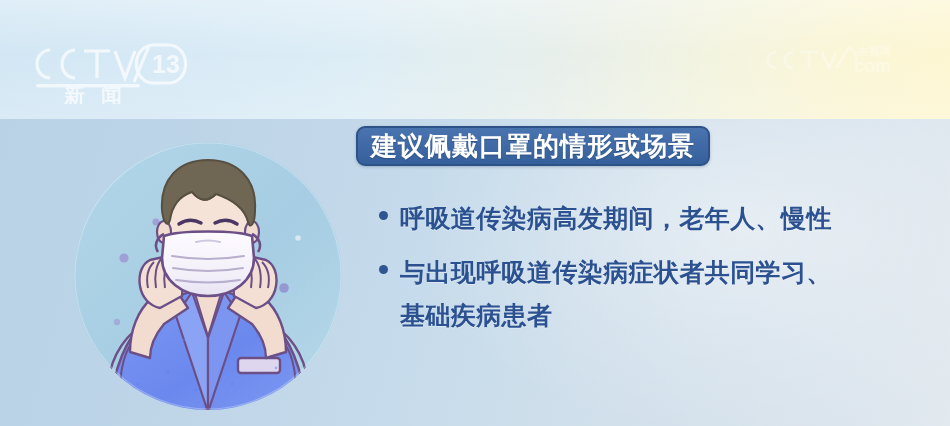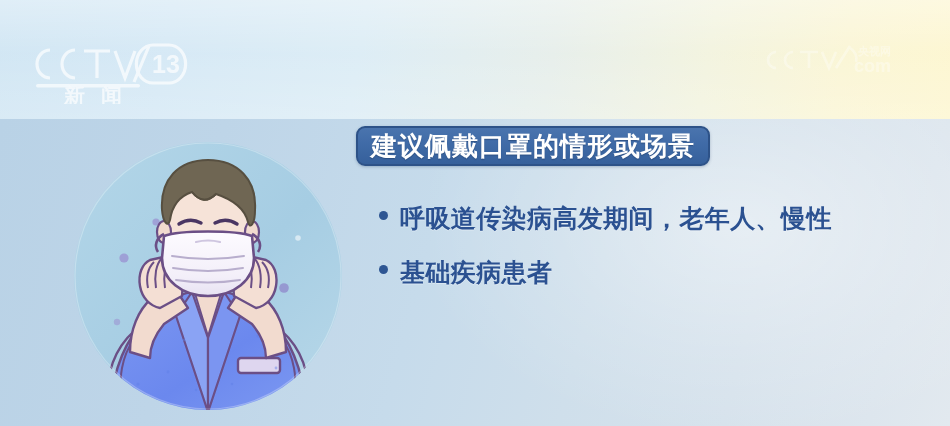--- a/index.html
+++ b/index.html
@@ -367,19 +367,20 @@
     <div class="bullet-item">
       <span class="bullet-dot"></span>
       <span class="bullet-text">
         <span class="bullet-line">呼吸道传染病高发期间，老年人、慢性</span>
       </span>
     </div>
 
     <div class="bullet-item">
       <span class="bullet-dot"></span>
       <span class="bullet-text">
+        <span class="bullet-line">与出现呼吸道传染病症状者共同学习、</span>
         <span class="bullet-line">基础疾病患者</span>
       </span>
     </div>
 
   </div>
 
 </div>
 
 </body></html>

